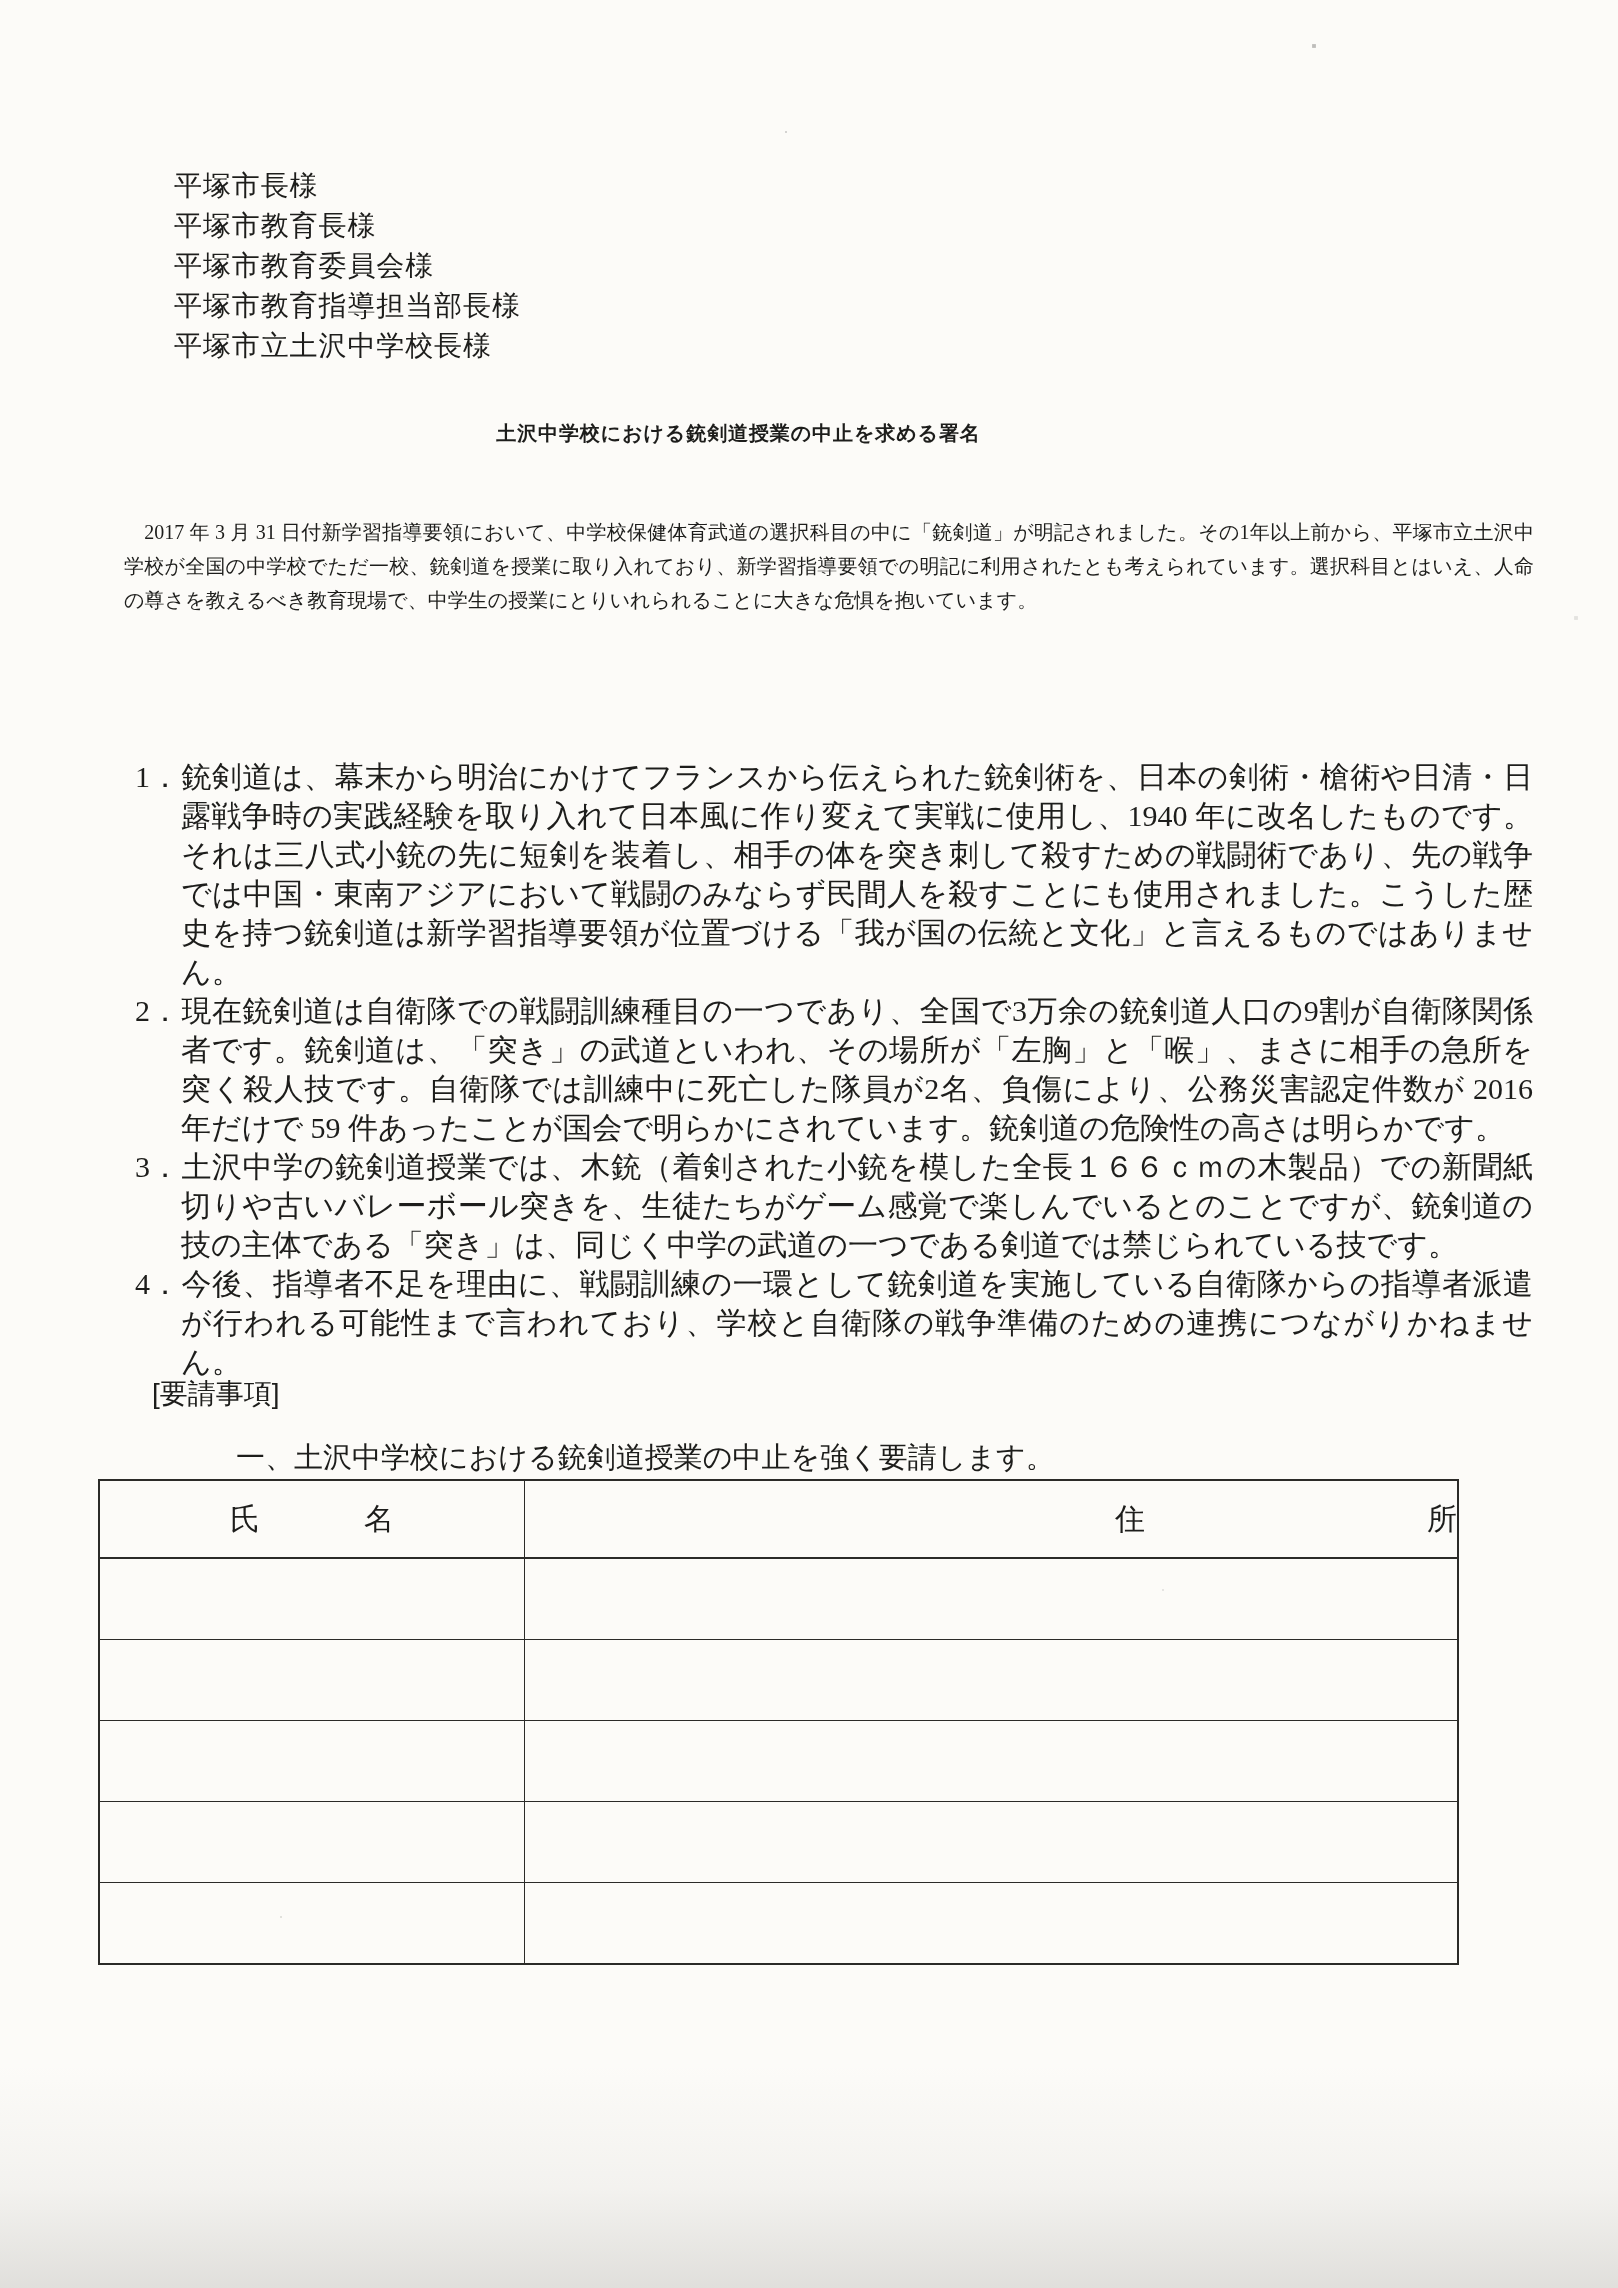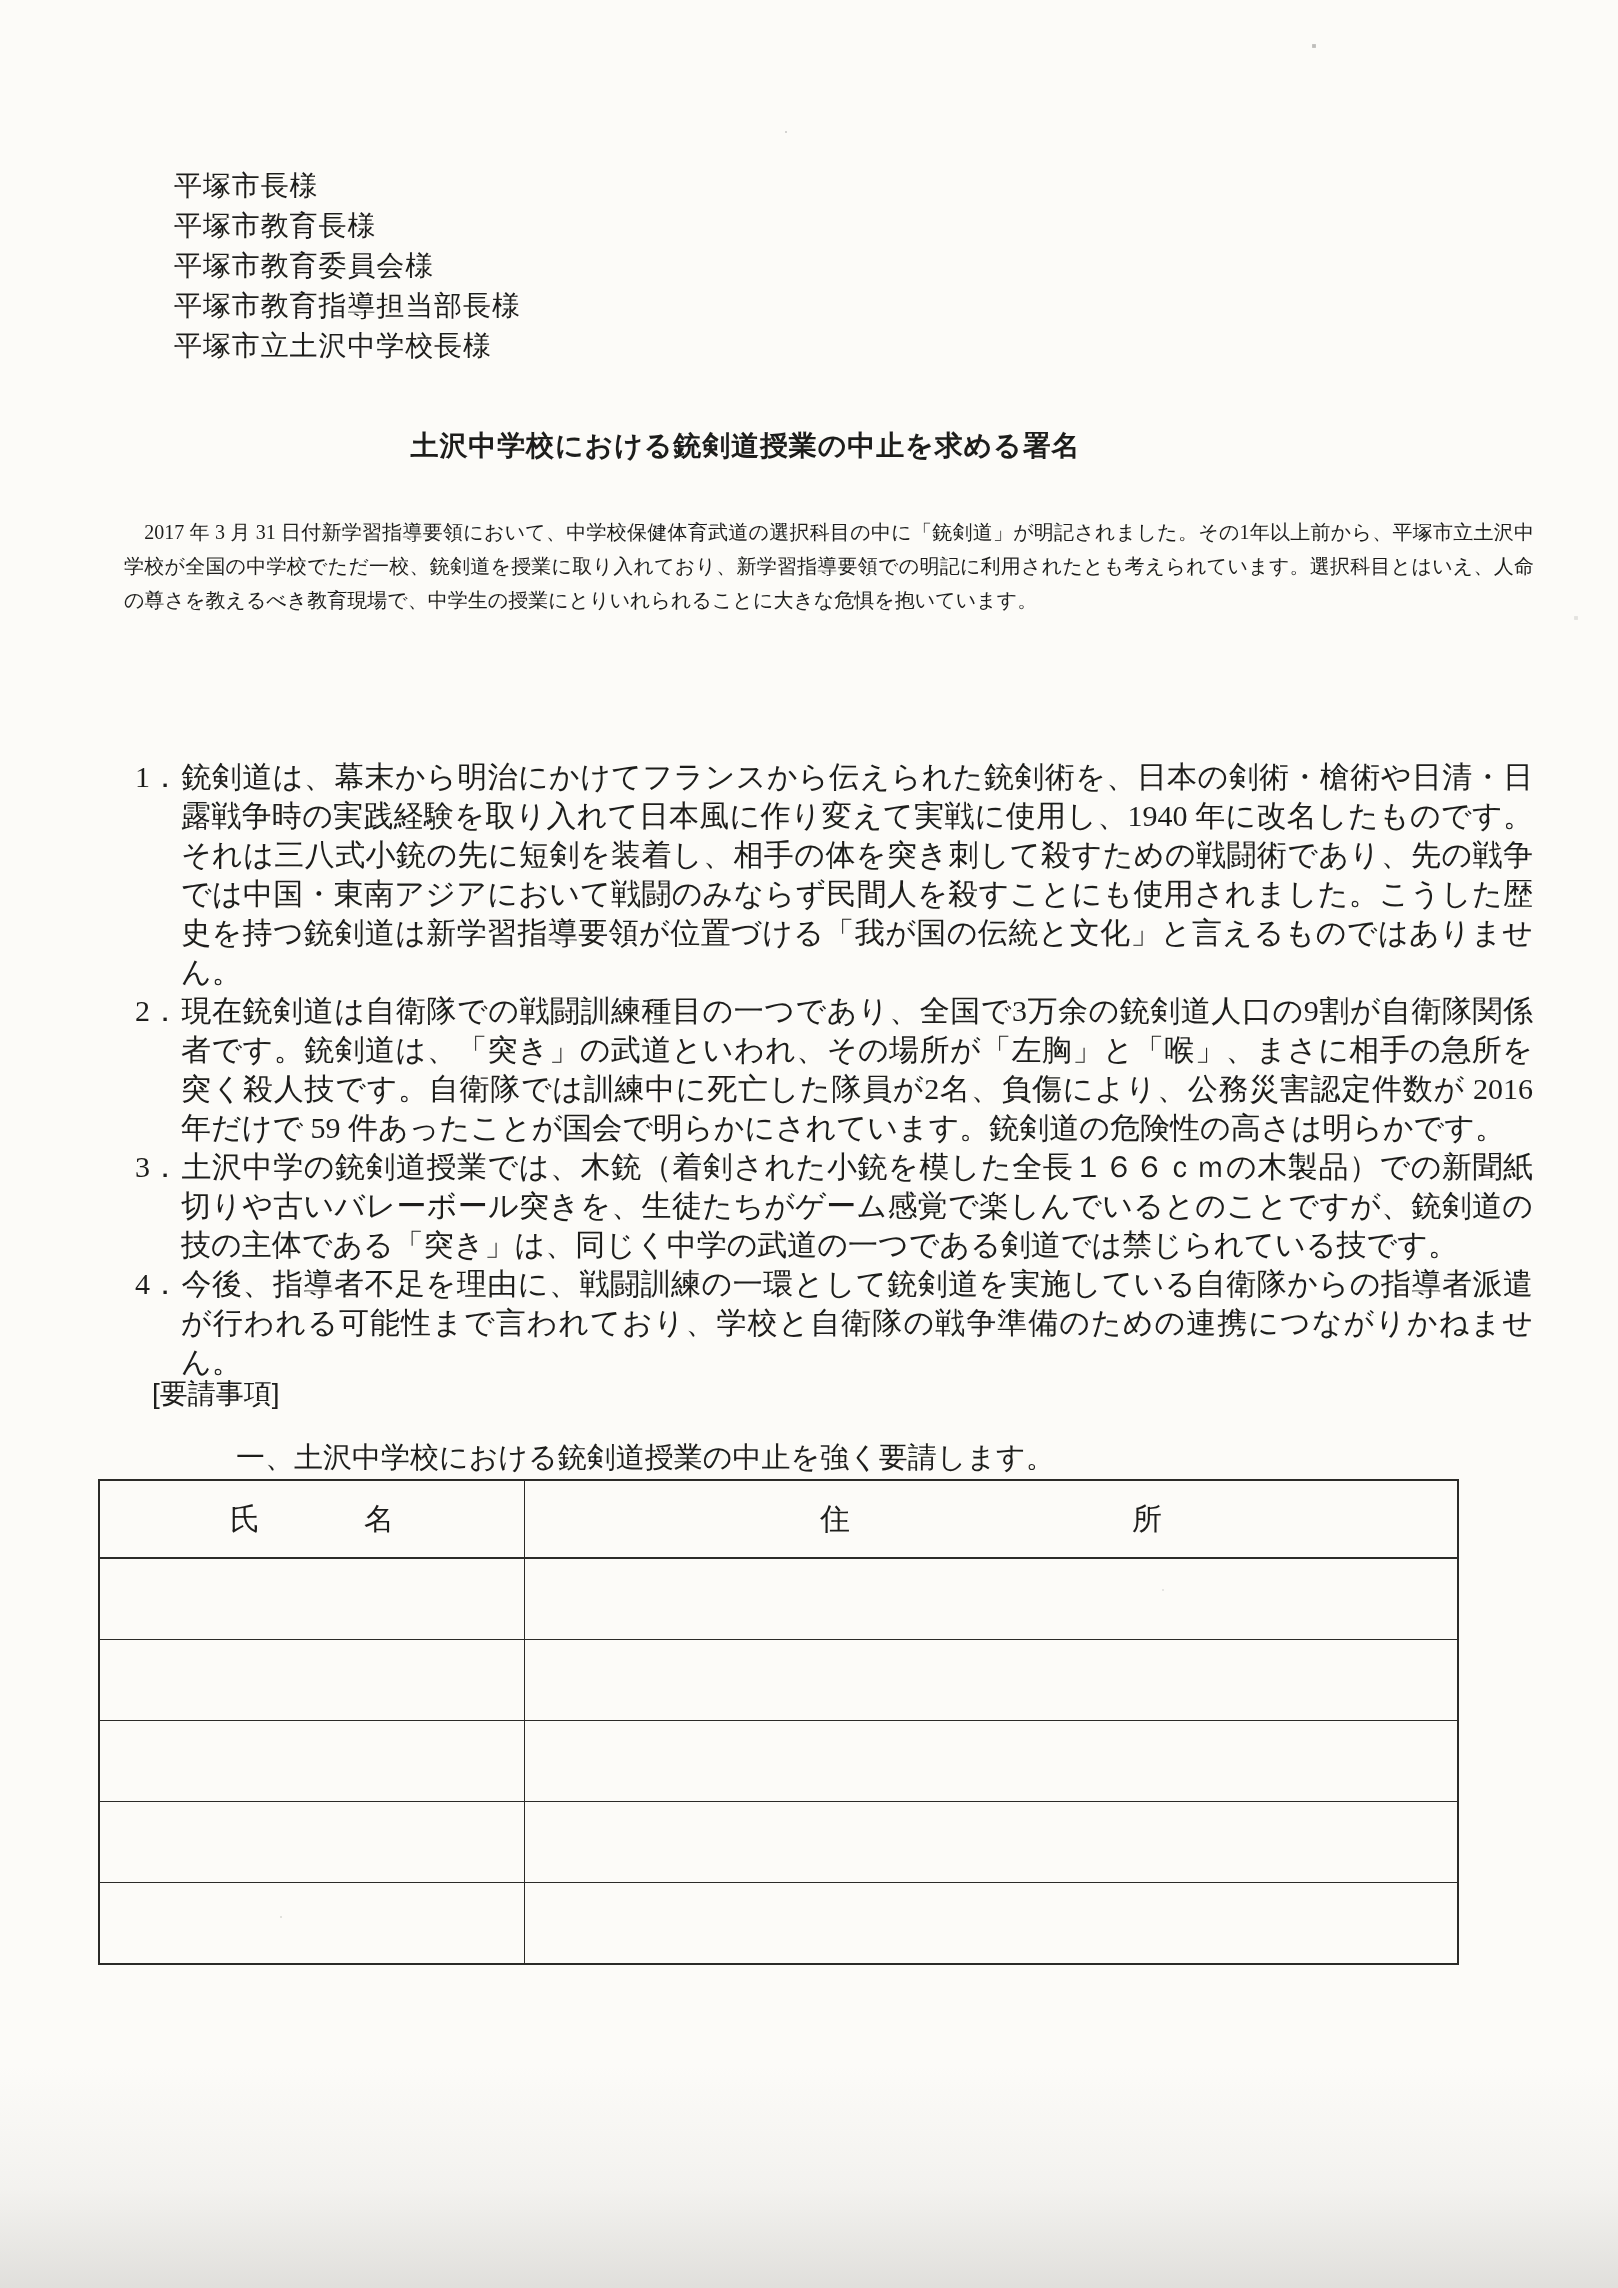--- a/index.html
+++ b/index.html
@@ -36,24 +36,24 @@
     font-size: 28px;
     line-height: 40px;
     letter-spacing: 0.9px;
     white-space: nowrap;
   }
   .title {
     position: absolute;
     left: 0;
     top: 418px;
     width: 1473px;
-    margin: 9px;
+    margin: 2px;
     text-align: center;
     font-family: "Liberation Sans", "DejaVu Sans", sans-serif;
-    font-size: 28px;
+    font-size: 20px;
     font-weight: 700;
     letter-spacing: 0.9px;
   }
   .intro {
     position: absolute;
     left: 124px;
     top: 515px;
     width: 1410px;
     margin: 0;
     font-size: 20px;
@@ -121,21 +121,21 @@
     padding: 0;
   }
   .signature-table th {
     border-bottom-width: 2.8px;
   }
   .signature-table tr > *:first-child { border-left-width: 2.8px; }
   .signature-table tr > *:last-child  { border-right-width: 2.8px; }
   .signature-table thead th { border-top-width: 2.8px; }
   .signature-table tbody tr:last-child td { border-bottom-width: 2.8px; }
   .signature-table .col-name { width: 424px; }
-  .signature-table .col-addr { width: 932px; }
+  .signature-table .col-addr { width: 932px; text-align: right; }
   .signature-table th {
     height: 76px;
     font-weight: 400;
     font-size: 30px;
     text-align: center;
     vertical-align: middle;
     font-family: "Liberation Serif", "DejaVu Serif", serif;
   }
   .signature-table td { height: 80px; background: transparent; }
   .spread-name  { letter-spacing: 104px; margin-right: -104px; }

